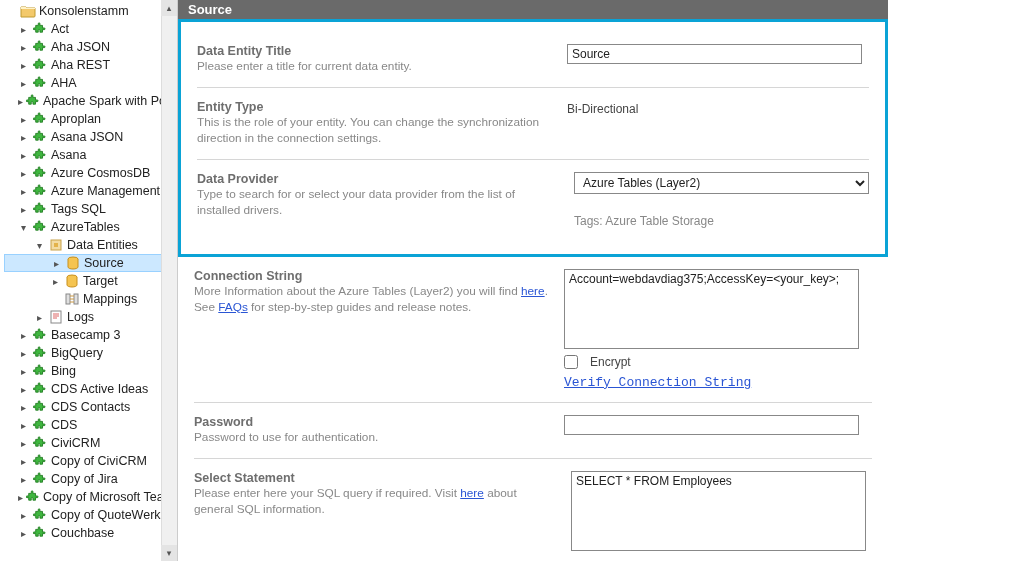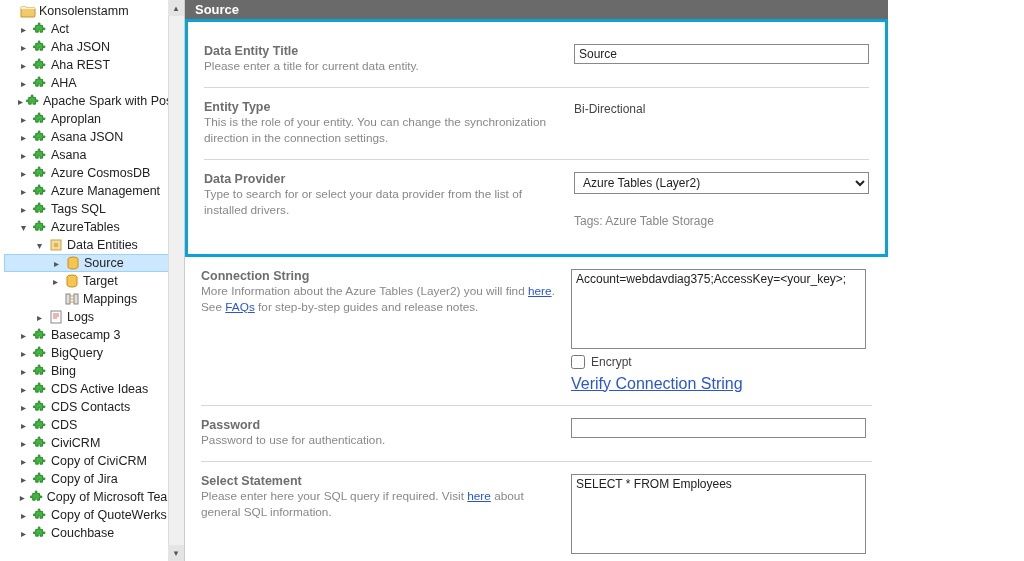--- a/index.html
+++ b/index.html
@@ -27,38 +27,38 @@
   .scroll-up { top:0; }
   .scroll-down { bottom:0; }
 
   
   .content-panel { flex:1; height:100%; display:flex; flex-direction:column; }
   .header-bar { background:#6a6a6a; color:#fff; font-weight:600; font-size:13px; padding:2px 10px; height:20px; display:flex; align-items:center; }
   .highlight-wrap { border:3px solid #0aa3d6; margin:0; padding:10px 16px 14px 16px; }
   .form-area { padding:0 16px 16px 16px; }
 
   .row { display:flex; border-bottom:1px solid #d6d6d6; padding:12px 0; }
-  .row.noborder { border-bottom:none; }
+  .row.noborder { border-bottom:none;gap:7px; }
   .label-col { width:370px; padding-right:12px; }
   .label-title { font-weight:600; color:#6e6e6e; font-size:12.5px; }
   .label-desc { color:#888; font-size:11.8px; line-height:1.35; margin-top:1px; }
   .label-desc a { color:#2a55d4; text-decoration:underline; cursor:pointer; }
   .input-col { flex:1; display:flex; flex-direction:column; gap:6px; }
 
   input[type=text], select, textarea {
     width: 295px; font-family: inherit; font-size: 12px; color:#222;
     border:1px solid #888; padding:2px 4px; background:#fff;
   }
   select { height:22px; }
   textarea { height:80px; resize:none; overflow-y:scroll; }
   .static-value { color:#444; font-size:12px; padding:2px 0; }
   .tags { color:#888; font-size:12px; margin-top:14px; }
-  .encrypt-row { display:flex; align-items:center; gap:6px; font-size:12px; color:#444; }
+  .encrypt-row { display:flex; align-items:center; gap:12px; font-size:12px; color:#444; }
   .encrypt-row input[type=checkbox]{ width:14px; height:14px; }
-  .verify-link { color:#2a55d4; text-decoration:underline; font-size:16px; cursor:pointer; }
+  .verify-link { color:#2a55d4; text-decoration:underline; font-size:13px; cursor:pointer;font-family:Liberation Mono, monospace; }
   .ta-narrow { width:295px; }
 </style>
 </head>
 <body>
 
 <div class="app">
 
   <div class="tree-panel">
     <div class="tree">
 

